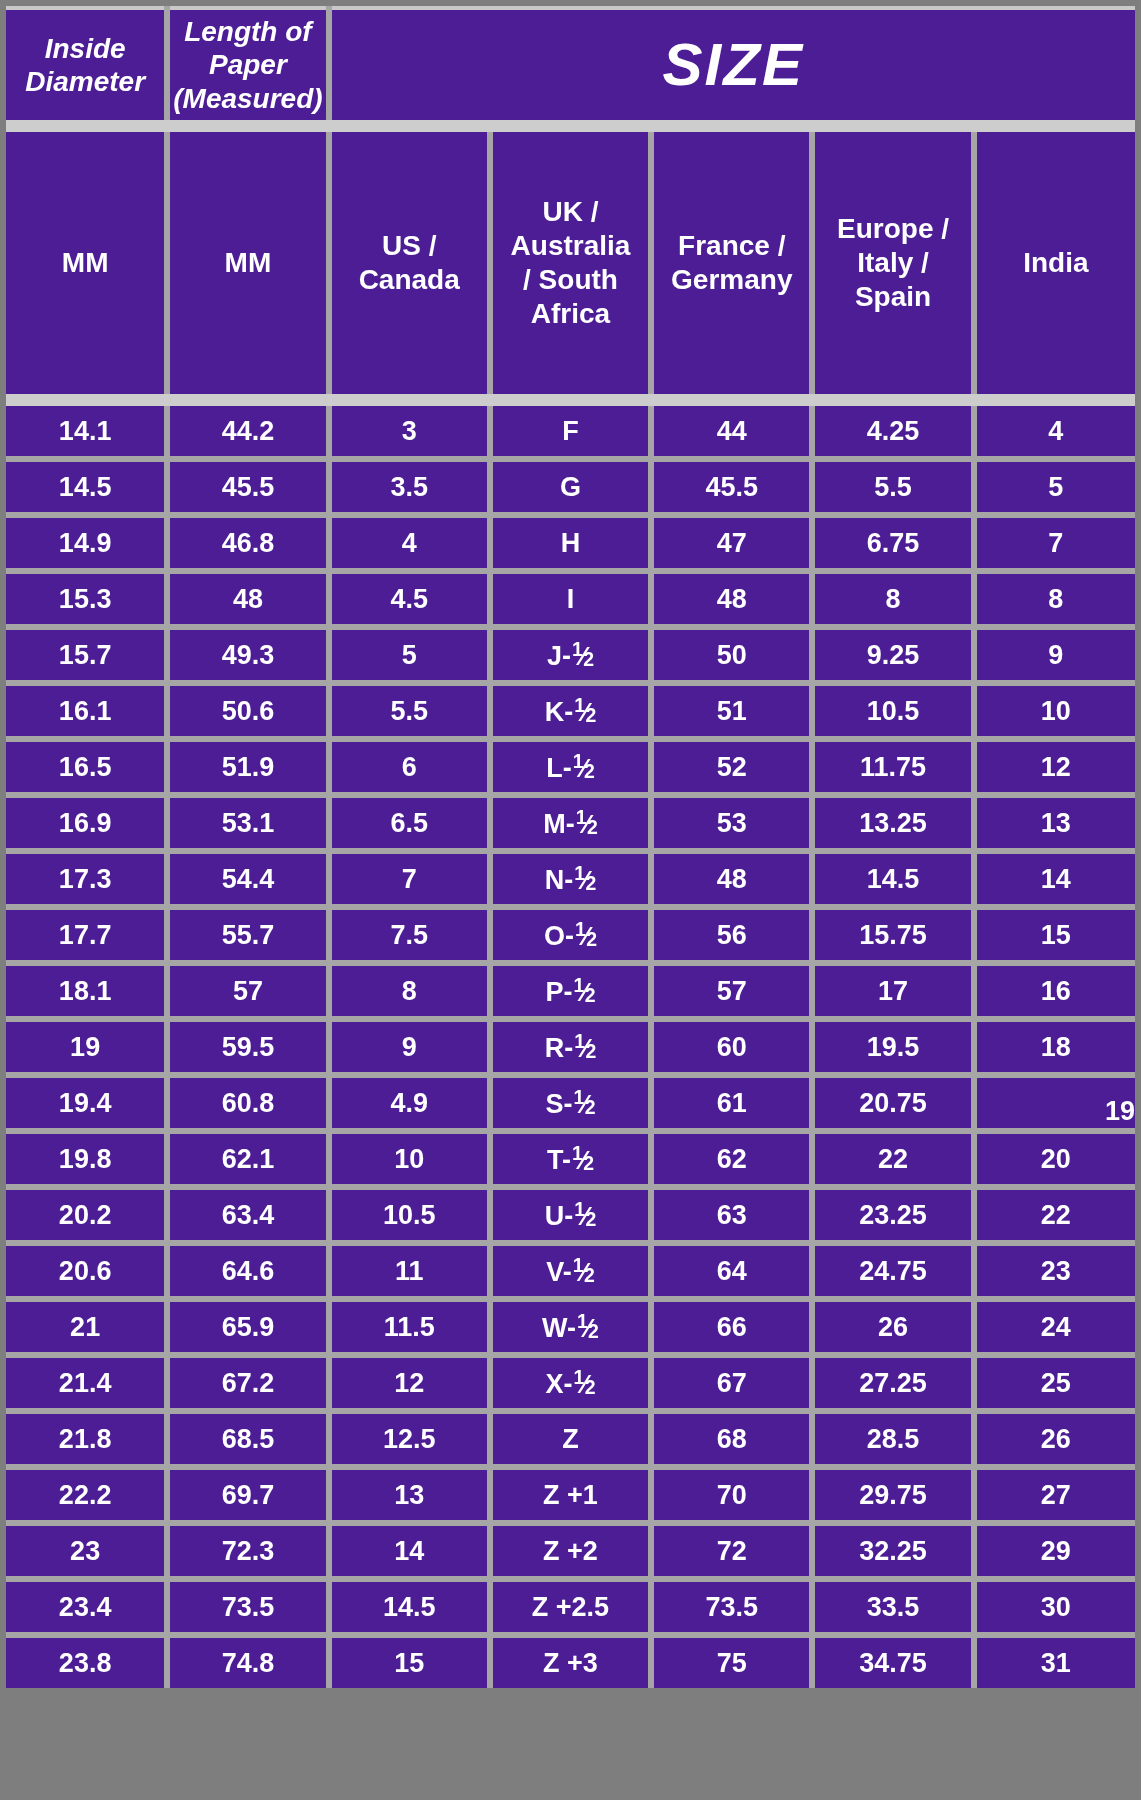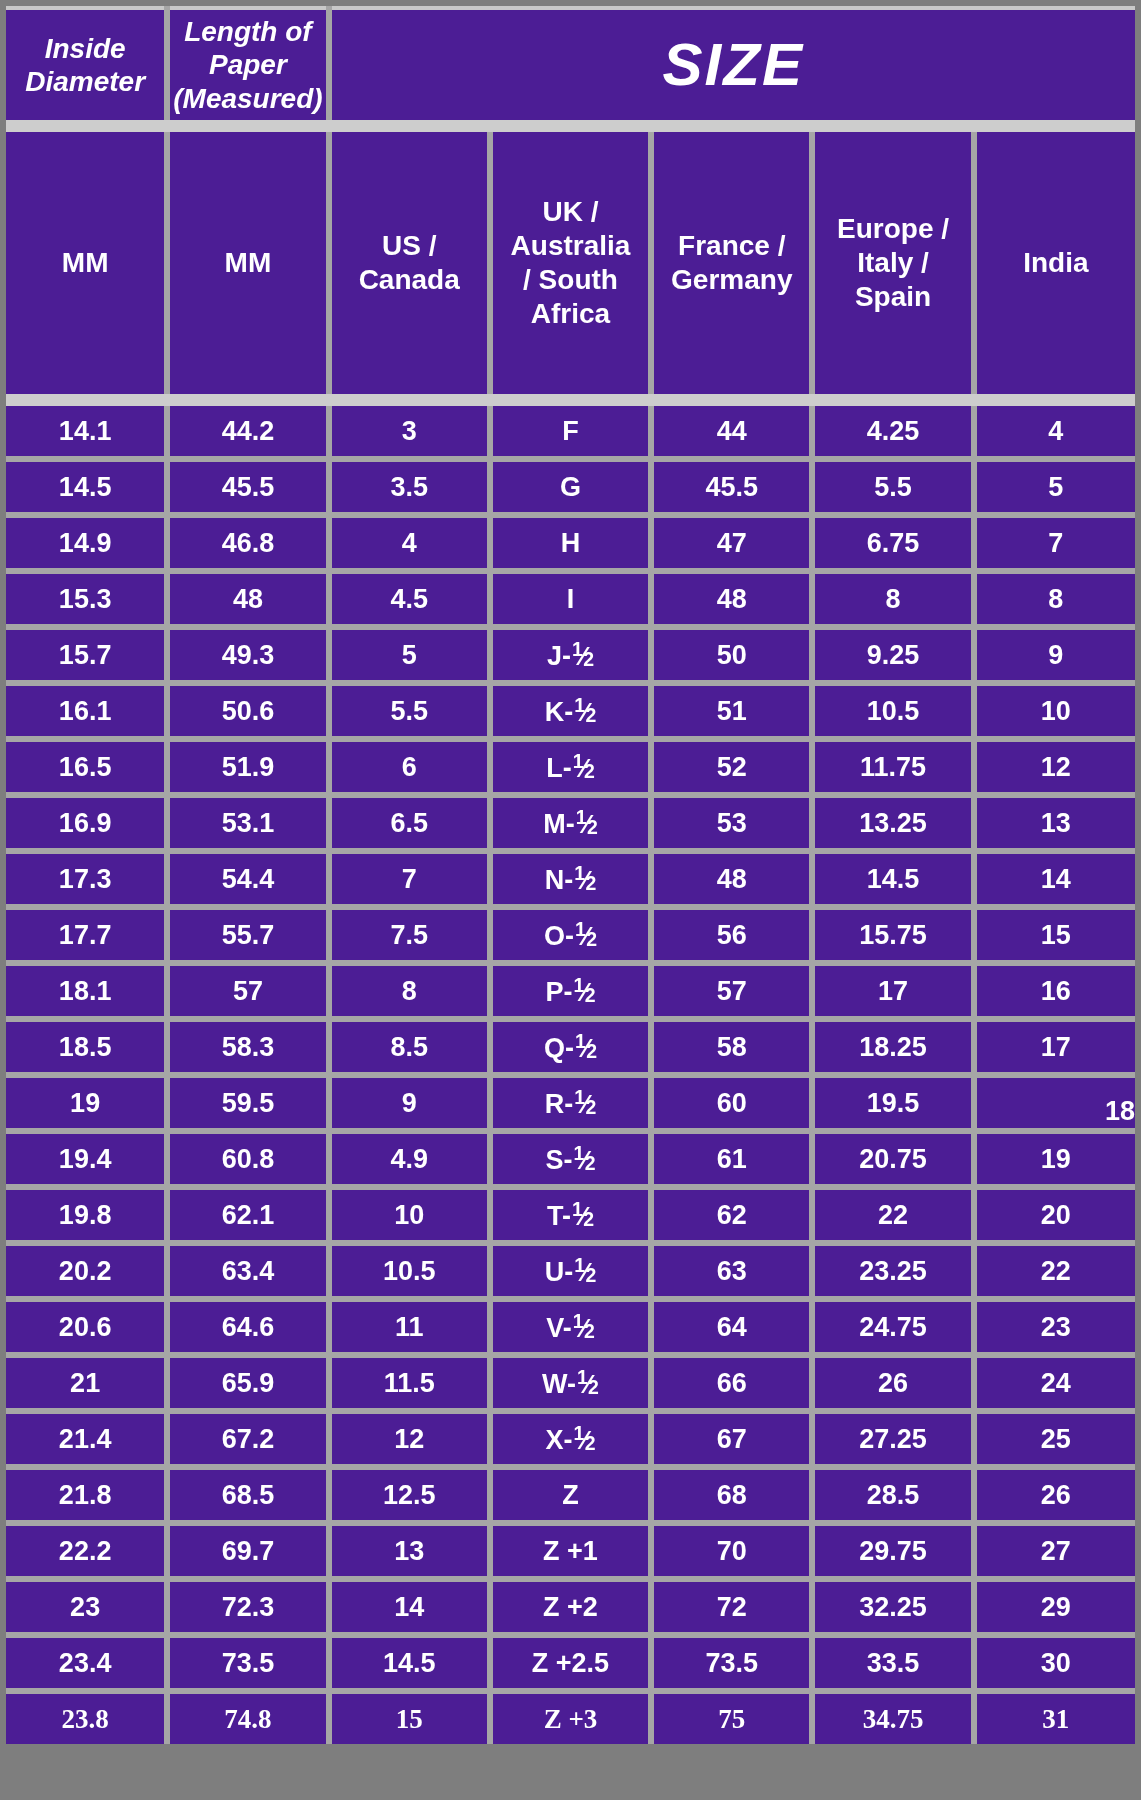--- a/index.html
+++ b/index.html
@@ -30,21 +30,21 @@
     text-align: center;
     vertical-align: middle;
     font-weight: bold;
     padding: 0;
     white-space: pre-line;
     overflow: visible;
   }
   
   tr > *:first-child { border-left: none; }
   tr > *:last-child  { border-right: none; }
-  tbody tr:last-child td { border-bottom: none; font-family: Liberation Serif, serif; }
+  tbody tr:last-child td { border-bottom: none; }
 
   
   tr.hr1 th {
     height: 110px;
     font-size: 28px;
     font-style: italic;
     line-height: 1.18;
     border-top: 4px solid #c9c9c9;
     border-bottom: 12px solid #cdcdcd;
   }
@@ -210,29 +210,20 @@
         <tr>
           <td>18.1</td>
           <td>57</td>
           <td>8</td>
           <td>P-<span class="frac"><sup>1</sup><span class="fsl">⁄</span><sub>2</sub></span></td>
           <td>57</td>
           <td>17</td>
           <td>16</td>
         </tr>
         <tr>
-          <td>18.5</td>
-          <td>58.3</td>
-          <td>8.5</td>
-          <td>Q-<span class="frac"><sup>1</sup><span class="fsl">⁄</span><sub>2</sub></span></td>
-          <td>58</td>
-          <td>18.25</td>
-          <td>17</td>
-        </tr>
-        <tr>
           <td>19</td>
           <td>59.5</td>
           <td>9</td>
           <td>R-<span class="frac"><sup>1</sup><span class="fsl">⁄</span><sub>2</sub></span></td>
           <td>60</td>
           <td>19.5</td>
           <td>18</td>
         </tr>
         <tr>
           <td>19.4</td>

